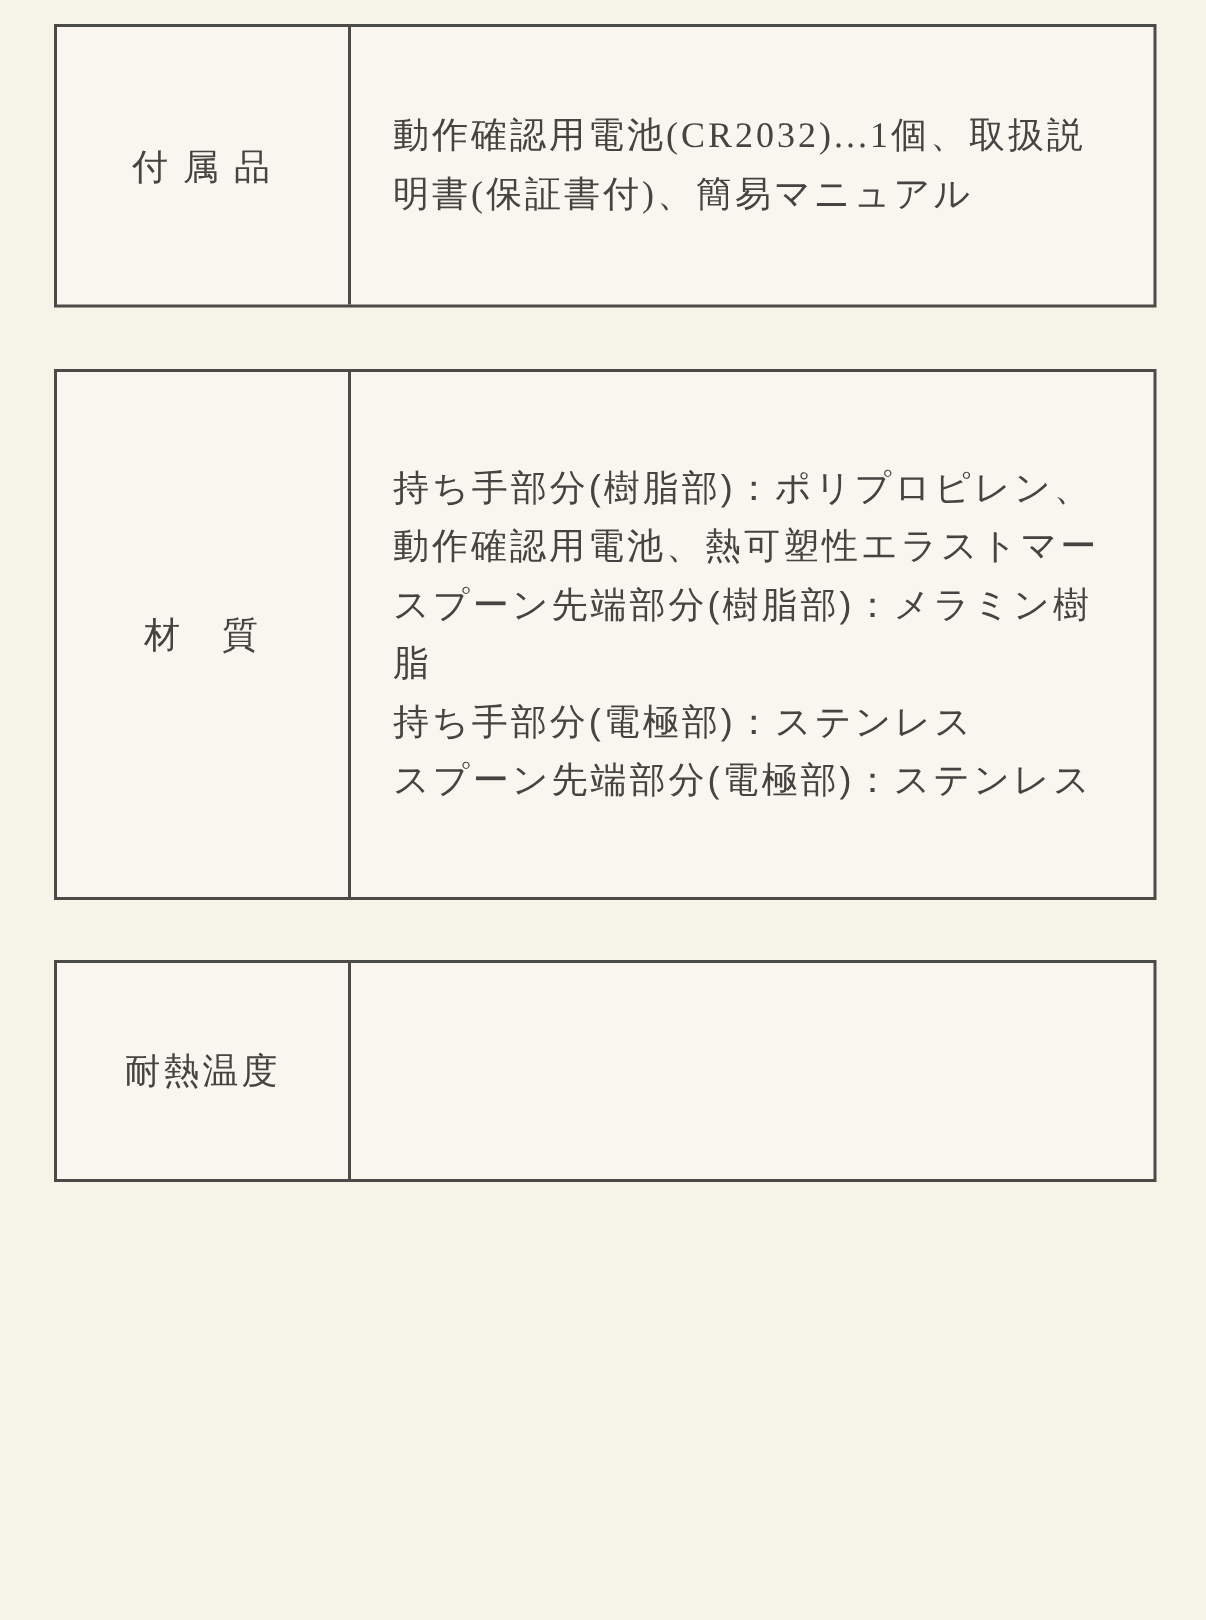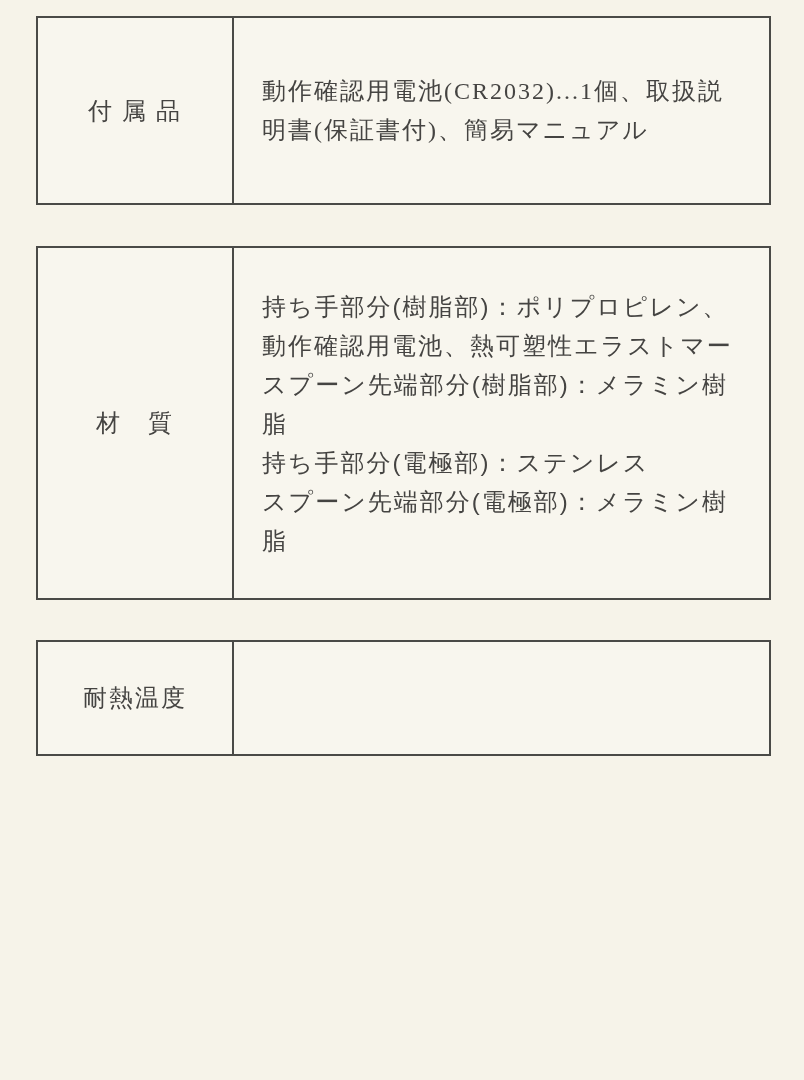--- a/index.html
+++ b/index.html
@@ -24,21 +24,21 @@
     width: 735px;
   }
   .spec-table {
     display: flex;
     border: 2px solid var(--border);
     background: var(--cell-bg);
   }
   
   .spec-table:nth-of-type(1) { margin-top: 16px; height: 189px; font-family: Liberation Serif, serif; }
   .spec-table:nth-of-type(2) { margin-top: 41px; height: 354px; }
-  .spec-table:nth-of-type(3) { margin-top: 40px; height: 116px; }
+  .spec-table:nth-of-type(3) { margin-top: 40px; height: 148px; }
   .spec-table:nth-of-type(4) { margin-top: 35px; height: 192px; }
   .label-cell {
     width: 196px;
     flex: 0 0 196px;
     border-right: 2px solid var(--border);
     display: flex;
     align-items: center;
     justify-content: center;
     font-size: 24px;
     letter-spacing: 2px;
@@ -80,21 +80,21 @@
 
   <section class="spec-table">
     <div class="label-cell">
       <span>材　質</span>
     </div>
     <div class="content-cell">
       <div class="content-text">
           <div>持ち手部分(樹脂部)：ポリプロピレン、動作確認用電池、熱可塑性エラストマー</div>
           <div>スプーン先端部分(樹脂部)：メラミン樹脂</div>
           <div>持ち手部分(電極部)：ステンレス</div>
-          <div>スプーン先端部分(電極部)：メラミン樹脂</div>
+          <div>スプーン先端部分(電極部)：ステンレス</div>
         </div>
     </div>
   </section>
 
   <section class="spec-table">
     <div class="label-cell">
       <span>耐熱温度</span>
     </div>
   </section>
 

